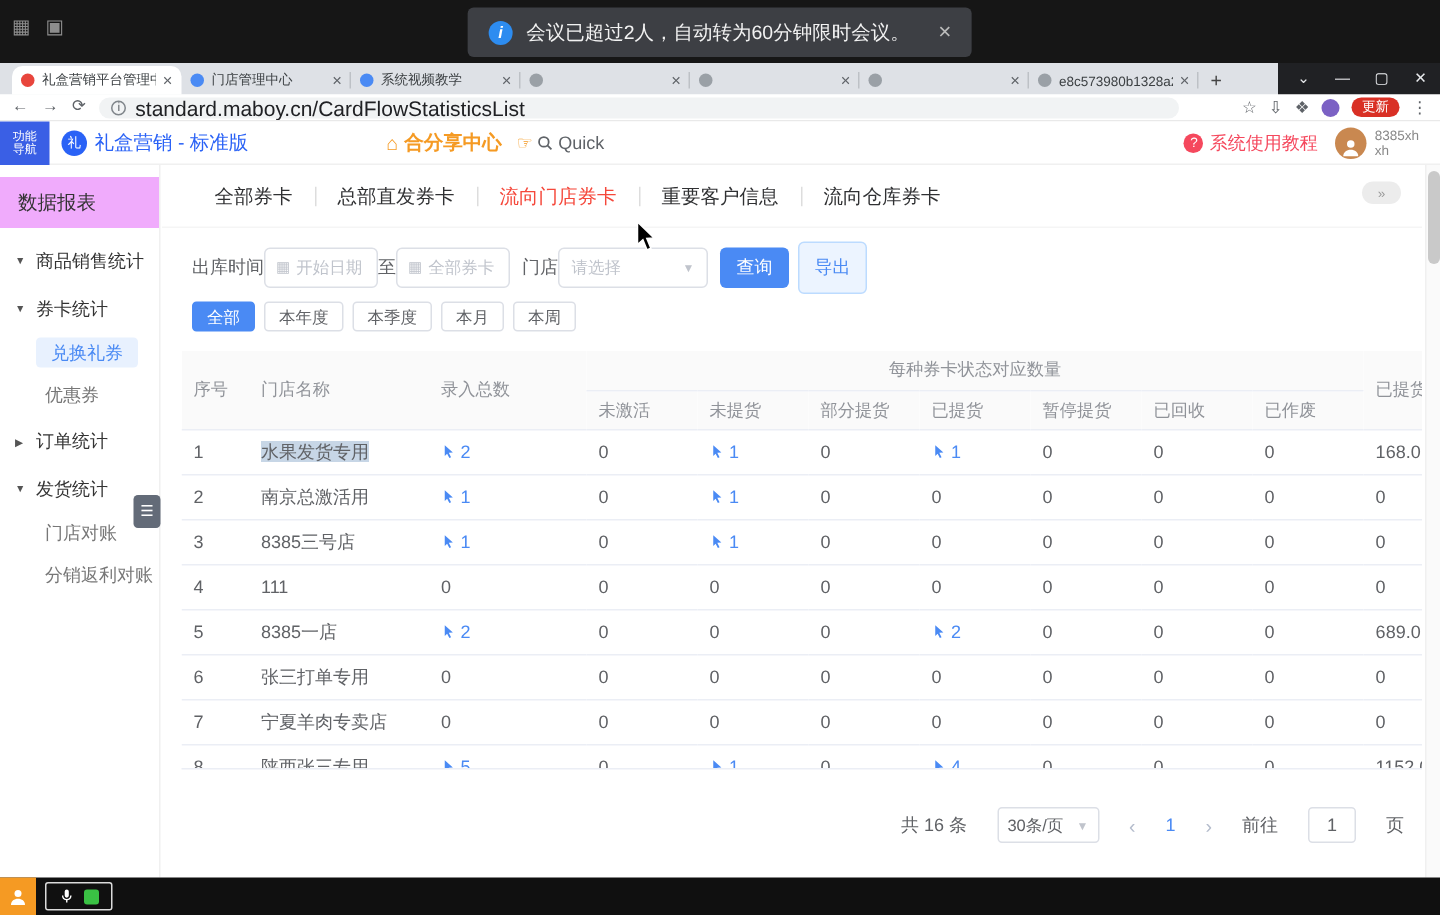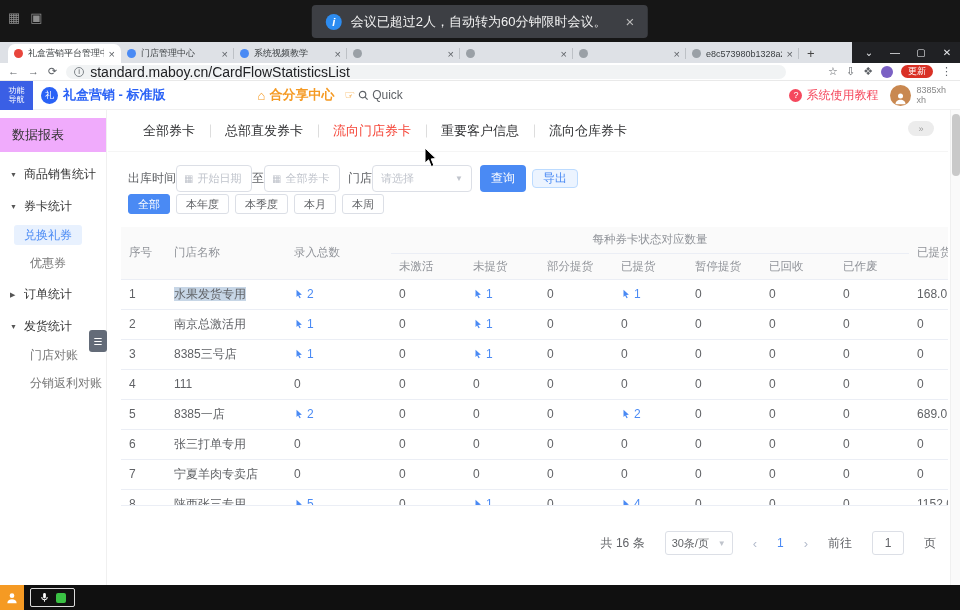--- a/index.html
+++ b/index.html
@@ -46,42 +46,42 @@
   line-height:13px;padding:0 7px;cursor:pointer}
 
 
 .appheader{position:absolute;top:81px;left:0;width:100%;height:29px;background:#fff;
   display:flex;align-items:center;border-bottom:1px solid #f0f0f0;z-index:5}
 .navblock{width:33px;height:29px;background:#3a5fe5;color:#fff;font-size:8px;line-height:9px;
   display:flex;flex-direction:column;align-items:center;justify-content:center;flex:none;cursor:pointer}
 .brand{display:flex;align-items:center;gap:5px;margin-left:8px}
 .brand-ico{width:17px;height:17px;border-radius:50%;background:#2a62f6;color:#fff;font-size:9px;
   display:flex;align-items:center;justify-content:center}
-.brand-text{color:#2a62f6;font-weight:bold;font-size:13px;white-space:nowrap}
+.brand-text{color:#2a62f6;font-weight:normal;font-size:13px;white-space:nowrap}
 .share{display:flex;align-items:center;gap:4px;margin-left:92px;color:#f59a23;font-weight:bold;font-size:13px;cursor:pointer;white-space:nowrap}
 .share-house{font-size:13px;line-height:13px}
 .tip{margin-left:84px;color:#2a62f6;font-size:11.5px;white-space:nowrap}
 .quick{display:flex;align-items:center;gap:3px;margin-left:10px;color:#5f6368;font-size:12px;cursor:pointer}
 .hand-ico{color:#f59a23;font-size:12px}
 .tutorial{display:flex;align-items:center;gap:4px;margin-left:auto;color:#f5485d;font-size:12px;cursor:pointer;white-space:nowrap}
 .tut-ico{width:13px;height:13px;border-radius:50%;background:#f5485d;color:#fff;font-size:9px;
   display:flex;align-items:center;justify-content:center}
 .user{display:flex;align-items:center;gap:5px;margin:0 14px 0 12px}
 .user-avatar{width:21px;height:21px;border-radius:50%;background:#c98850;display:flex;align-items:end;justify-content:center;overflow:hidden}
 .user-names{font-size:9px;line-height:10px;color:#888}
 
 
 .bodyarea{position:absolute;top:110px;left:0;width:100%;height:475px;background:#fff}
 .sidebar{position:absolute;left:0;top:0;width:107px;height:100%;background:#fff;border-right:1px solid #f0f0f0}
 .side-header{height:34px;background:#f0abfc;font-size:13px;color:#333;line-height:34px;padding-left:12px;margin-top:8px}
 .sidemenu{padding-top:6px}
 .mgroup{display:flex;align-items:center;gap:5px;padding:8px 0 7px 10px;font-size:12px;color:#333;cursor:pointer}
 .marrow{font-size:7px;color:#555;width:9px}
 .mchild{padding:5px 0 6px 30px;font-size:12px;color:#777;cursor:pointer}
-.mchild.active{padding-left:14px}
+.mchild.active{padding-left:24px}
 .mchild.active .lbl{background:#e8f1fe;color:#4a8af4;border-radius:3px;padding:3px 10px}
 .side-handle{position:absolute;left:89px;top:220px;width:18px;height:22px;background:#636b78;
   border-radius:3px;color:#fff;font-size:10px;display:flex;align-items:center;justify-content:center;cursor:pointer;z-index:4}
 
 
 .main{position:absolute;left:108px;top:0;right:12px;height:100%;background:#fff}
 .ctabs{display:flex;align-items:center;height:42px;padding-left:20px;border-bottom:1px solid #f5f5f5;position:relative}
 .ctab{font-size:13px;color:#303133;padding:0 15px;position:relative;cursor:pointer;white-space:nowrap}
 .ctab+.ctab::before{content:"";position:absolute;left:0;top:50%;transform:translateY(-50%);width:1px;height:13px;background:#ddd}
 .ctab.active{color:#f5483b}
@@ -91,23 +91,23 @@
 .flabel{font-size:12px;color:#606266;white-space:nowrap}
 .dinput{width:76px;height:27px;border:1px solid #dcdfe6;border-radius:4px;display:flex;align-items:center;
   padding:0 7px;gap:4px;background:#fff;cursor:text}
 .cal-ico{font-size:10px;color:#c0c4cc}
 .ph{font-size:11px;color:#c0c4cc;white-space:nowrap}
 .fselect{width:100px;height:27px;border:1px solid #dcdfe6;border-radius:4px;display:flex;align-items:center;
   justify-content:space-between;padding:0 8px;cursor:pointer}
 .caret{font-size:8px;color:#c0c4cc}
 .btn-primary{width:46px;height:27px;background:#4a8af4;border:none;border-radius:4px;color:#fff;font-size:12px;
   margin-left:8px;cursor:pointer;font-family:inherit}
-.btn-plain{width:46px;height:19px;background:#ecf4ff;border:1px solid #bcdbff;border-radius:4px;color:#4a8af4;
+.btn-plain{width:46px;height:35px;background:#ecf4ff;border:1px solid #bcdbff;border-radius:4px;color:#4a8af4;
   font-size:12px;margin-left:6px;cursor:pointer;font-family:inherit}
-.chips{display:flex;gap:6px;padding-left:20px;margin-top:2px}
+.chips{display:flex;gap:6px;padding-left:20px;margin-top:9px}
 .chip{height:20px;padding:0 9px;border:1px solid #dcdfe6;border-radius:3px;font-size:11px;color:#606266;
   display:flex;align-items:center;background:#fff;cursor:pointer;white-space:nowrap}
 .chip.active{background:#4a8af4;border-color:#4a8af4;color:#fff}
 
 
 .twrap{margin:13px 0 0 13px;height:279px;overflow:hidden;border-bottom:1px solid #ebeef5}
 table{border-collapse:collapse;width:880px;table-layout:fixed}
 th{background:#fafafa;font-weight:normal;color:#909399;font-size:11.5px;text-align:left;
   padding:0 8px;height:26px;border-bottom:1px solid #ebeef5;white-space:nowrap;overflow:hidden}
 th.center{text-align:center}

